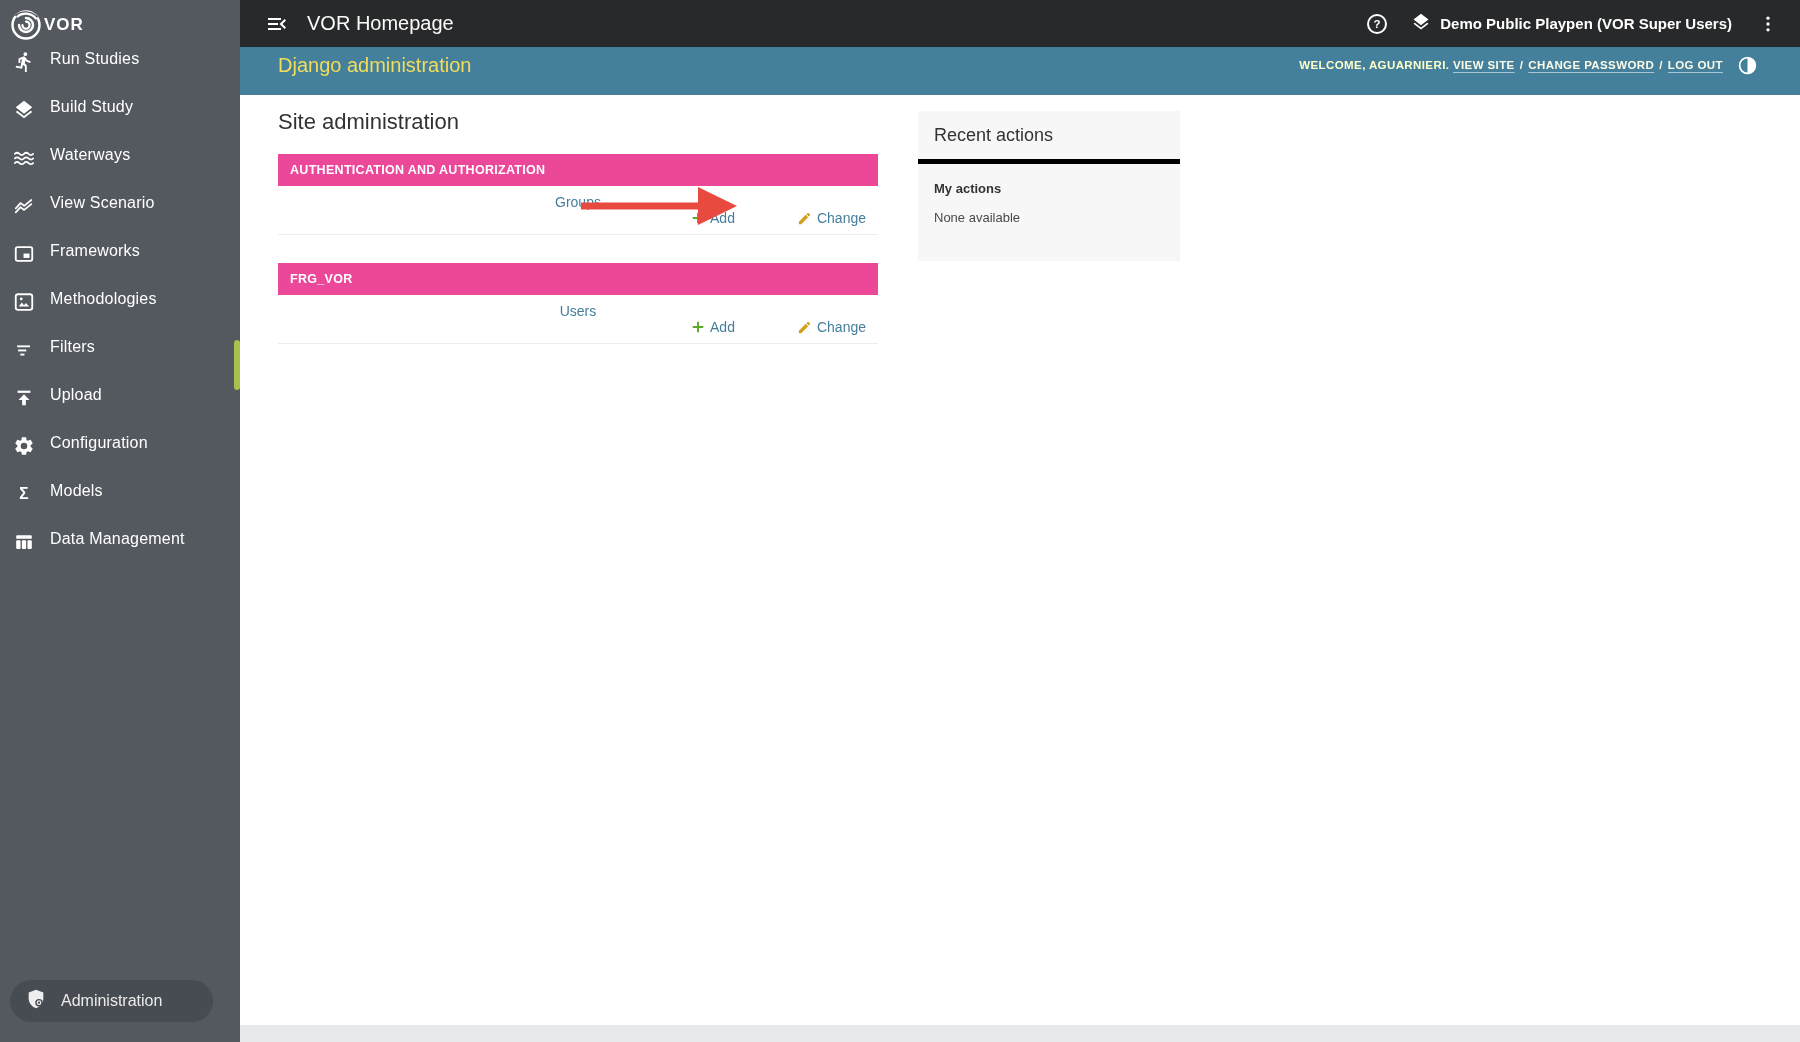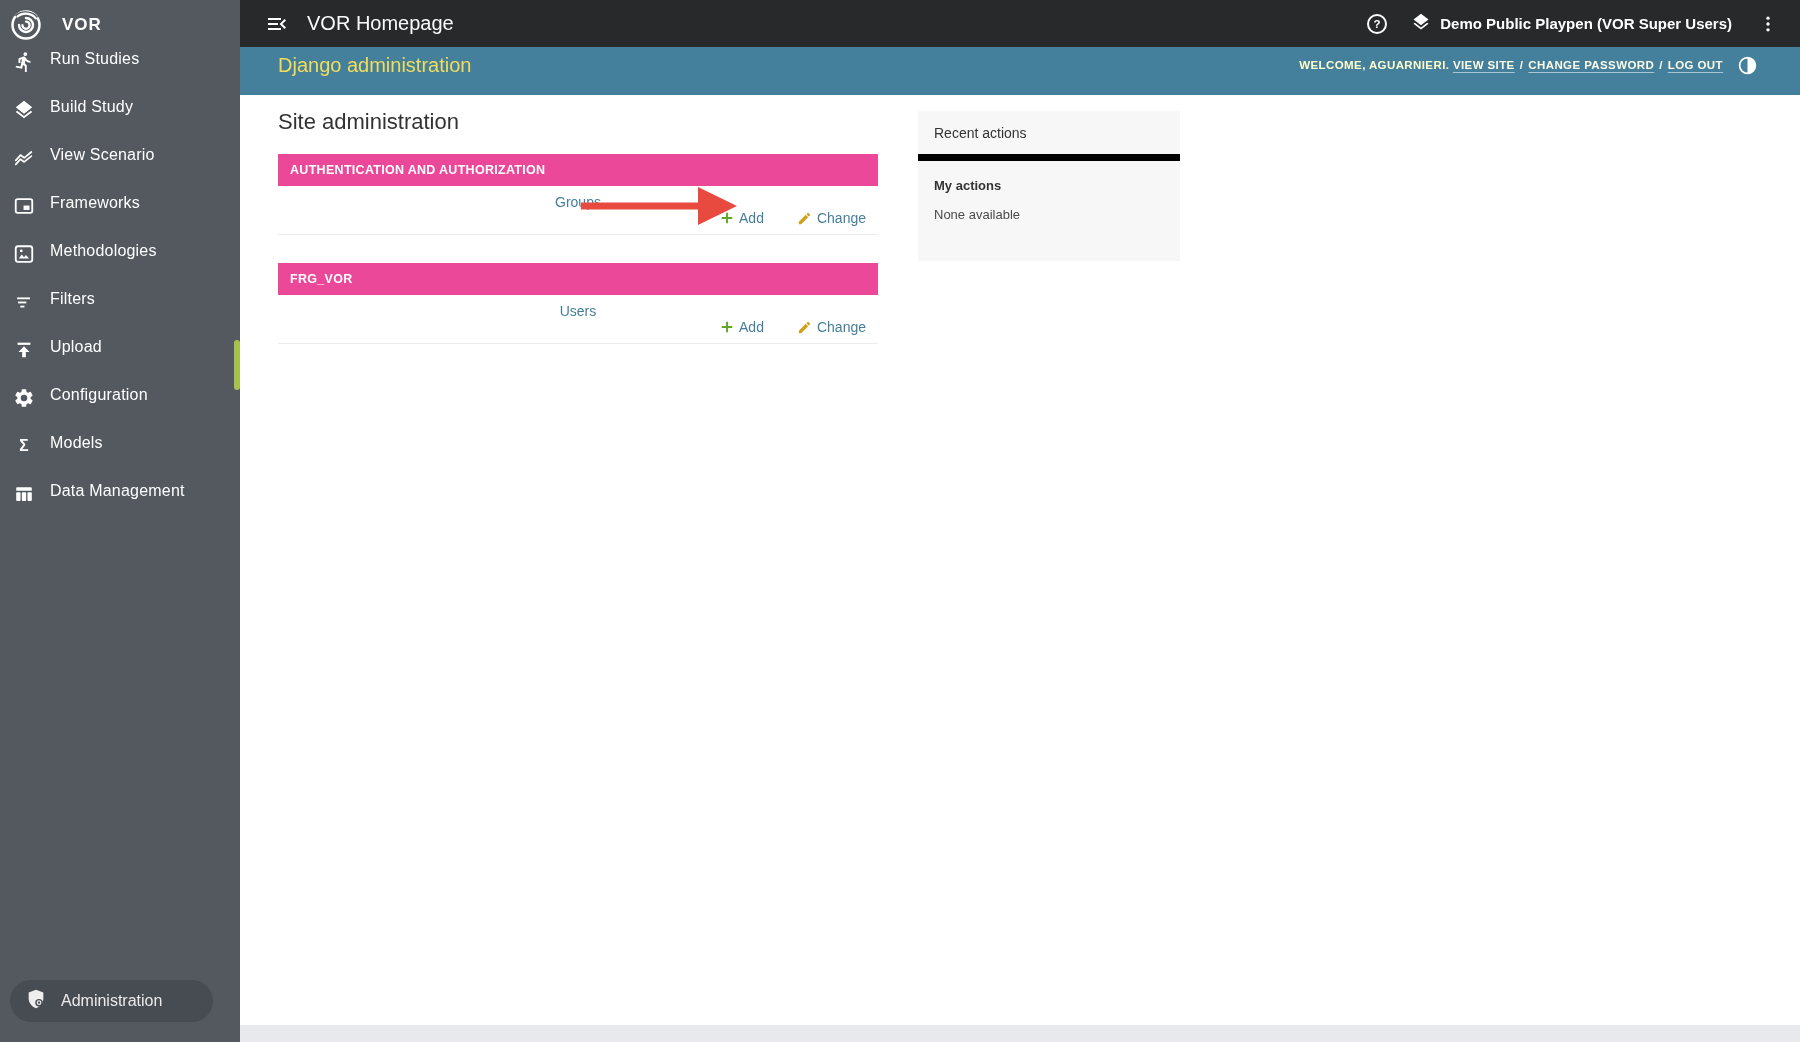--- a/index.html
+++ b/index.html
@@ -4,21 +4,21 @@
 <style>
   * { margin:0; padding:0; box-sizing:border-box; }
   html,body { width:1800px; height:1042px; overflow:hidden; background:#fff;
               font-family:"Liberation Sans", sans-serif; }
   .app { width:1800px; height:1042px; display:flex; }
 
   
   .sidebar { width:240px; background:#54595f; color:#fff; position:relative; flex-shrink:0; }
   .brand { display:flex; align-items:center; height:50px; padding-left:8px; }
   .brand-logo { width:36px; height:36px; display:flex; align-items:center; justify-content:center; }
-  .brand-label { margin-left:18px; font-size:17px; font-weight:bold; letter-spacing:1px; color:#fff; }
+  .brand-label { margin-left:0; font-size:17px; font-weight:bold; letter-spacing:1px; color:#fff; }
   .nav { margin-top:0; }
   .nav-item { display:flex; align-items:flex-start; height:48px; padding-left:12px; cursor:pointer; }
   .nav-item .nicon { width:24px; height:24px; display:flex; align-items:center; justify-content:center; flex-shrink:0; }
   .nav-item .nlabel { margin-left:14px; font-size:16px; font-weight:500; color:#ffffff; letter-spacing:.2px; }
   .scroll-thumb { position:absolute; right:0; top:340px; width:6px; height:50px; background:#a6c14e; border-radius:3px; }
   .admin-pill { position:absolute; left:10px; bottom:20px; width:203px; height:42px; background:#474c52;
                 border-radius:21px; display:flex; align-items:center; padding-left:15px; cursor:pointer; }
   .admin-pill .nlabel { margin-left:14px; font-size:16px; font-weight:500; color:#eceaea; }
 
   
@@ -46,27 +46,27 @@
   .bottomstrip { height:17px; background:#e8e9ec; }
 
   .left-col { width:600px; flex-shrink:0; }
   .page-title { font-size:22px; font-weight:400; color:#333; margin-bottom:19px; }
 
   .module { width:600px; margin-bottom:28px; }
   .module-caption { background:#ec4899; color:#fff; font-size:12.5px; font-weight:bold; letter-spacing:.3px;
                     padding:9px 12px; }
   .module-row { display:flex; align-items:center; padding:8px 12px; border-bottom:1px solid #ececec;flex-direction:column; }
   .model-link { color:#447e9b; font-size:14px; font-weight:500; text-decoration:none; cursor:pointer; }
-  .row-actions { margin-left:auto; display:flex; align-items:flex-start; }
+  .row-actions { margin-left:auto; display:flex; align-items:flex-start;gap:29px; }
   .action-link { display:flex; align-items:center; color:#447e9b; font-size:14px; text-decoration:none; cursor:pointer; }
   .action-link .aicon { margin-right:5px; display:flex; }
   .action-add { margin-right:33px; }
 
   .aside { margin-left:40px; margin-top:2px; width:262px; min-height:150px; background:#f7f7f7; }
-  .aside-title { font-size:14px; font-weight:400; color:#333; padding:14px 16px 13px; border-bottom:7px solid #000000; }
+  .aside-title { font-size:18px; font-weight:400; color:#333; padding:14px 16px 13px; border-bottom:5px solid #000000; }
   .aside-sub { font-size:13px; font-weight:bold; color:#333; padding:17px 16px 0; }
   .aside-empty { font-size:13px; color:#4a4a4a; padding:14px 16px 22px; }
 
   .annotation-arrow { position:absolute; left:341px; top:91px; pointer-events:none; }
 </style>
 </head>
 <body>
 
 <div class="app">
 
@@ -93,20 +93,30 @@
         </span>
         <span class="nlabel">Run Studies</span>
       </div>
       <div class="nav-item">
         <span class="nicon">
           <svg width="22" height="22" viewBox="0 0 24 24" fill="#fff">
               <path d="M11.99 18.54l-7.37-5.73L3 14.07l9 7 9-7-1.63-1.27-7.38 5.74zM12 16l7.36-5.73L21 9l-9-7-9 7 1.63 1.27L12 16z"></path>
             </svg>
         </span>
         <span class="nlabel">Build Study</span>
+      </div>
+      <div class="nav-item">
+        <span class="nicon">
+          <svg width="22" height="22" viewBox="0 0 24 24" fill="none" stroke="#fff" stroke-width="1.9" stroke-linecap="round">
+            <path d="M2 7.5q2.5-2.5 5 0t5 0 5 0 5 0"></path>
+              <path d="M2 12.5q2.5-2.5 5 0t5 0 5 0 5 0"></path>
+              <path d="M2 17.5q2.5-2.5 5 0t5 0 5 0 5 0"></path>
+          </svg>
+        </span>
+        <span class="nlabel">Waterways</span>
       </div>
       <div class="nav-item">
         <span class="nicon">
           <svg width="22" height="22" viewBox="0 0 24 24" fill="none" stroke="#fff" stroke-width="1.9" stroke-linecap="round" stroke-linejoin="round">
             <path d="M3 14.5l5.2-5.7 4 3L20 5.5"></path>
               <path d="M3 19l5.2-5.7 4 3L20 10"></path>
           </svg>
         </span>
         <span class="nlabel">View Scenario</span>
       </div>

